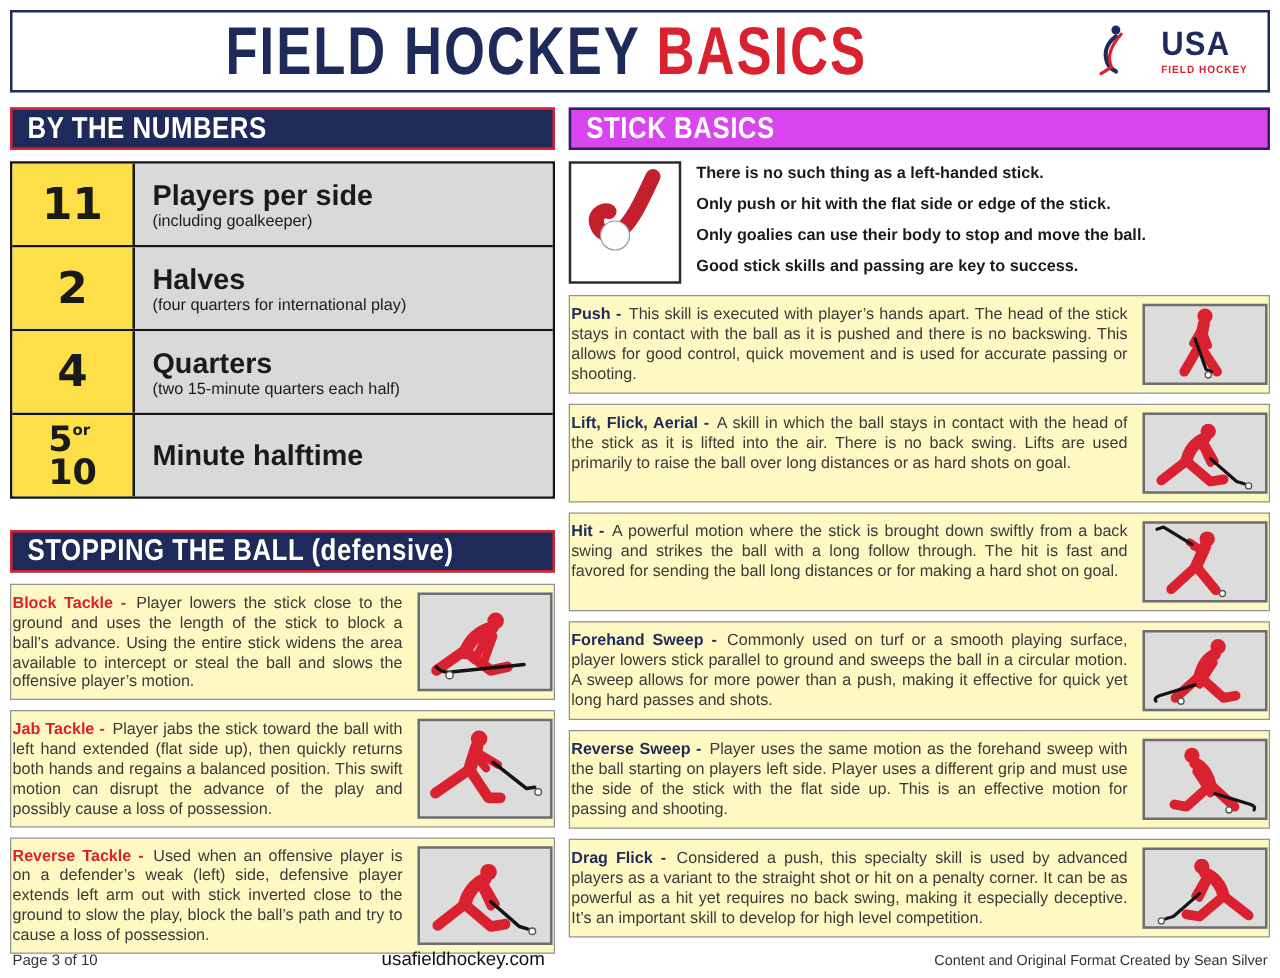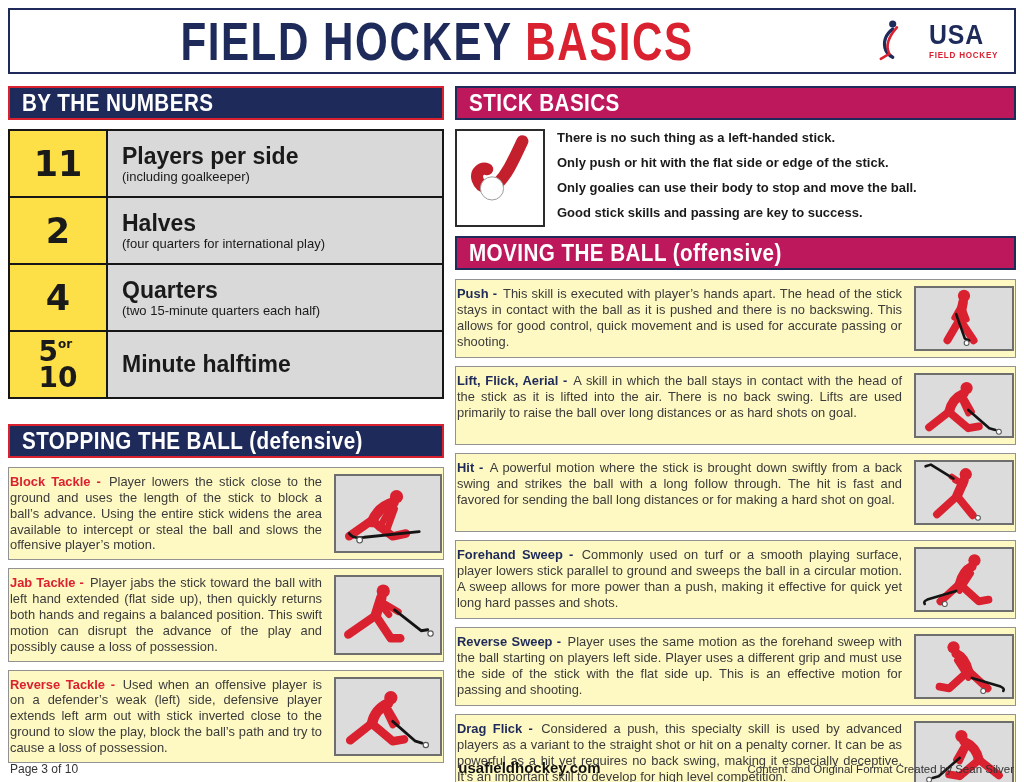--- a/index.html
+++ b/index.html
@@ -27,21 +27,21 @@
   }
   .logo-words{display:flex;flex-direction:column;align-items:flex-start;line-height:1;}
   .logo-usa{font-weight:800;font-size:27px;color:#1e2a5a;letter-spacing:1px;transform:scaleX(.92);transform-origin:left;}
   .logo-sub{font-weight:800;font-size:8.5px;color:#da2130;letter-spacing:.8px;margin-top:2px;transform:scaleX(.95);transform-origin:left;}
   
   .col-left{position:absolute;left:8px;top:86px;width:436px;}
   .col-right{position:absolute;left:455px;top:86px;width:561px;}
   
   .bar{height:34px;display:flex;align-items:center;padding:0 12px;box-sizing:border-box;}
   .bar-navy{background:#1e2a5a;border:2px solid #da2130;}
-  .bar-red{background:#be185d;border:2px solid #1e2a5a;}
+  .bar-red{background:#d946ef;border:2px solid #1e2a5a;}
   .bar-label{
     color:#fff;font-weight:800;font-size:24px;letter-spacing:.5px;white-space:nowrap;
     display:inline-block;transform:scaleX(.86);transform-origin:left;line-height:1;
   }
   
   .num-table{border:2.5px solid #161616;margin-top:9px;}
   .num-row{display:grid;grid-template-columns:98px 1fr;border-bottom:2.5px solid #161616;min-height:65px;}
   .num-row:last-child{border-bottom:none;}
   .count-cell{
     background:#fde047;border-right:2.5px solid #161616;
@@ -80,21 +80,21 @@
   .stick-lines{flex:1;padding-top:2px;}
   .stick-line{font-weight:bold;font-size:13px;color:#1a1a1a;margin:0 0 10px 0;line-height:1.15;}
   .stick-line:last-child{margin-bottom:0;}
   .moving-bar{margin-top:8px;}
   
   .footer{
     position:absolute;left:10px;right:10px;bottom:6px;
     display:flex;align-items:baseline;
   }
   .footer-page{flex:1;font-size:12px;color:#333;text-align:left;}
-  .footer-site{flex:1;font-size:15px;font-weight:bold;color:#111;text-align:right;}
+  .footer-site{flex:1;font-size:15px;font-weight:normal;color:#111;text-align:left;}
   .footer-credit{flex:1.4;font-size:11.5px;color:#333;text-align:right;}
   .hidden-defs{position:absolute;width:0;height:0;overflow:hidden;}
 </style>
 </head>
 <body>
 
 <svg class="hidden-defs" aria-hidden="true">
   <defs>
     <g id="pose-block" fill="none" stroke="#da2130" stroke-linecap="round" stroke-linejoin="round">
       <circle cx="64" cy="17" r="7" fill="#da2130" stroke="none"></circle>
@@ -274,23 +274,20 @@
       </svg>
     </div>
     <div class="stick-lines">
       <p class="stick-line">There is no such thing as a left-handed stick.</p>
       <p class="stick-line">Only push or hit with the flat side or edge of the stick.</p>
       <p class="stick-line">Only goalies can use their body to stop and move the ball.</p>
       <p class="stick-line">Good stick skills and passing are key to success.</p>
     </div>
   </div>
 
-  <div class="bar bar-red moving-bar">
-    <span class="bar-label">MOVING THE BALL (offensive)</span>
-  </div>
 
   <div class="items">
     <div class="item">
       <div class="item-text">
         <span class="term">Push -</span>
         <span>This skill is executed with player’s hands apart. The head of the stick stays in contact with the ball as it is pushed and there is no backswing. This allows for good control, quick movement and is used for accurate passing or shooting.</span>
       </div>
       <div class="item-img">
         <svg viewBox="0 0 110 70">
             <use href="#pose-push"></use>

